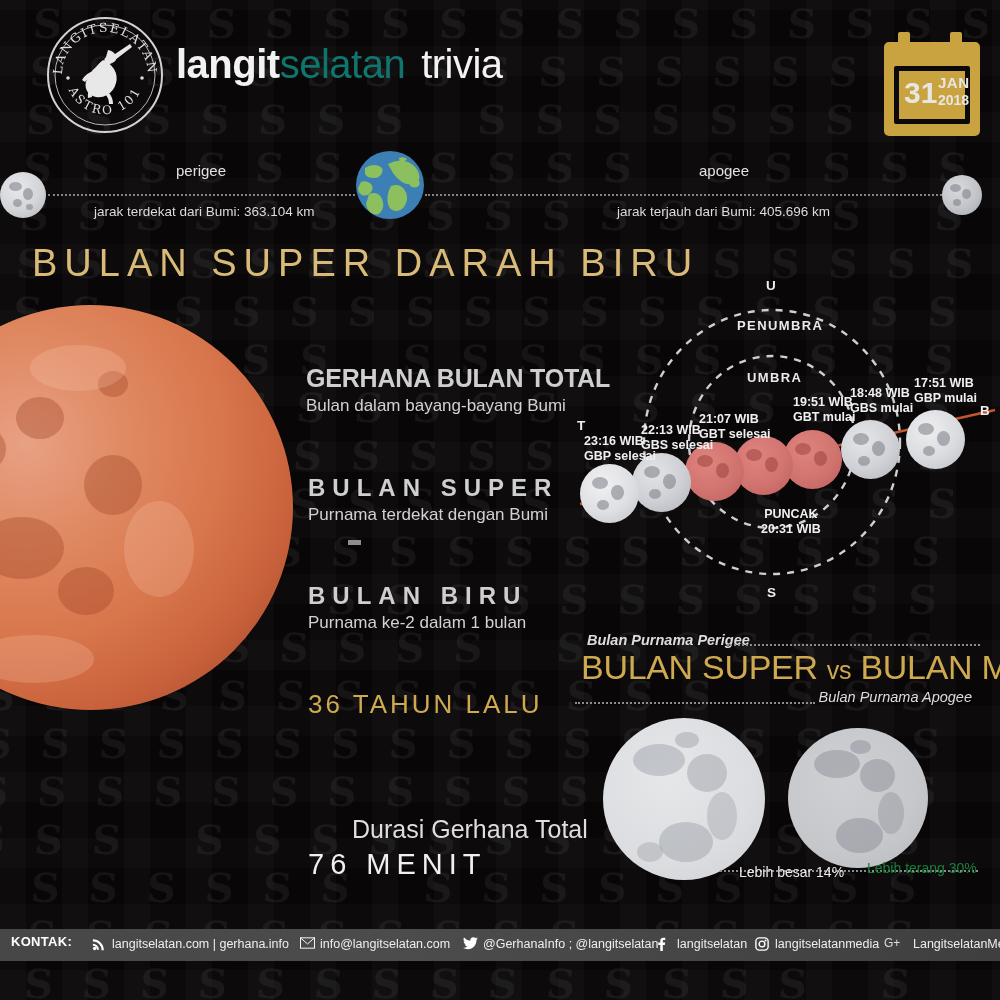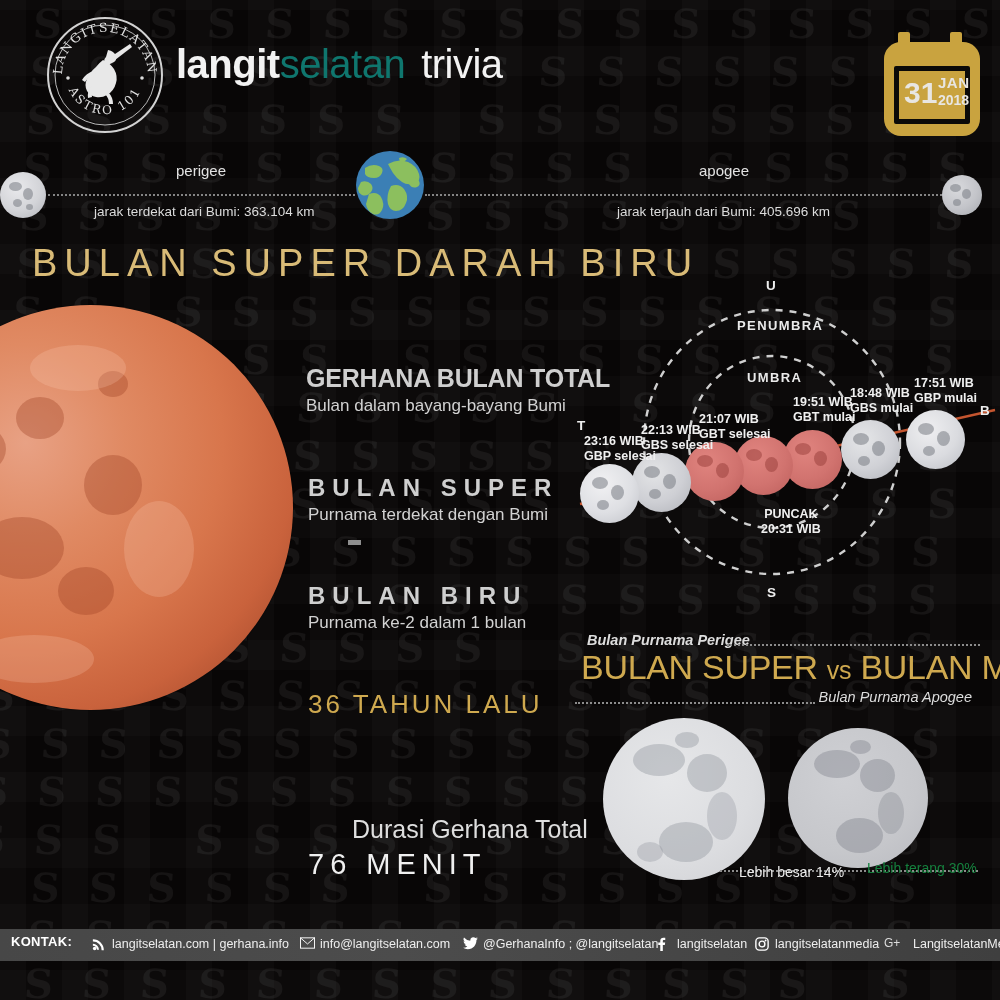--- a/index.html
+++ b/index.html
@@ -24,21 +24,21 @@
   .brand{position:absolute;left:176px;top:42px;font-size:40px;color:#f2f2f2;letter-spacing:-.5px;
     font-family:"Liberation Sans",sans-serif;white-space:nowrap;}
   .brand b{font-weight:700;}
   .brand .thin{font-weight:300;color:#0f766e;}
   .brand .triv{font-weight:400;color:#f3f3f3;margin-left:16px;margin-top:33px;}
 
   
   .cal{position:absolute;left:884px;top:32px;width:96px;height:104px;}
   .cal-top{position:absolute;left:14px;top:0;width:12px;height:16px;background:#c9a33f;border-radius:2px;}
   .cal-top2{position:absolute;left:66px;top:0;width:12px;height:16px;background:#c9a33f;border-radius:2px;}
-  .cal-body{position:absolute;left:0;top:10px;width:96px;height:94px;background:#c9a33f;border-radius:17px;}
+  .cal-body{position:absolute;left:0;top:10px;width:96px;height:94px;background:#c9a33f;border-radius:5px;}
   .cal-inner{position:absolute;left:10px;top:24px;width:76px;height:58px;background:#0b0a08;border-radius:2px;}
   .cal-fill{position:absolute;left:5px;top:5px;width:66px;height:48px;background:#c9a33f;}
   .cal-day{position:absolute;left:5px;top:6px;font-size:30px;font-weight:700;color:#e8e6e2;
     font-family:"Liberation Sans",sans-serif;line-height:32px;}
   .cal-mon{position:absolute;left:39px;top:4px;font-size:15px;font-weight:700;color:#e8e6e2;line-height:15px;letter-spacing:.5px;}
   .cal-yr{position:absolute;left:39px;top:22px;font-size:14px;font-weight:700;color:#e8e6e2;line-height:14px;}
 
   
   #orbit{position:absolute;left:0;top:152px;width:1000px;height:108px;}
   .dotline{position:absolute;top:42px;height:0;border-top:2px dotted #9a9a9a;opacity:.85;}

